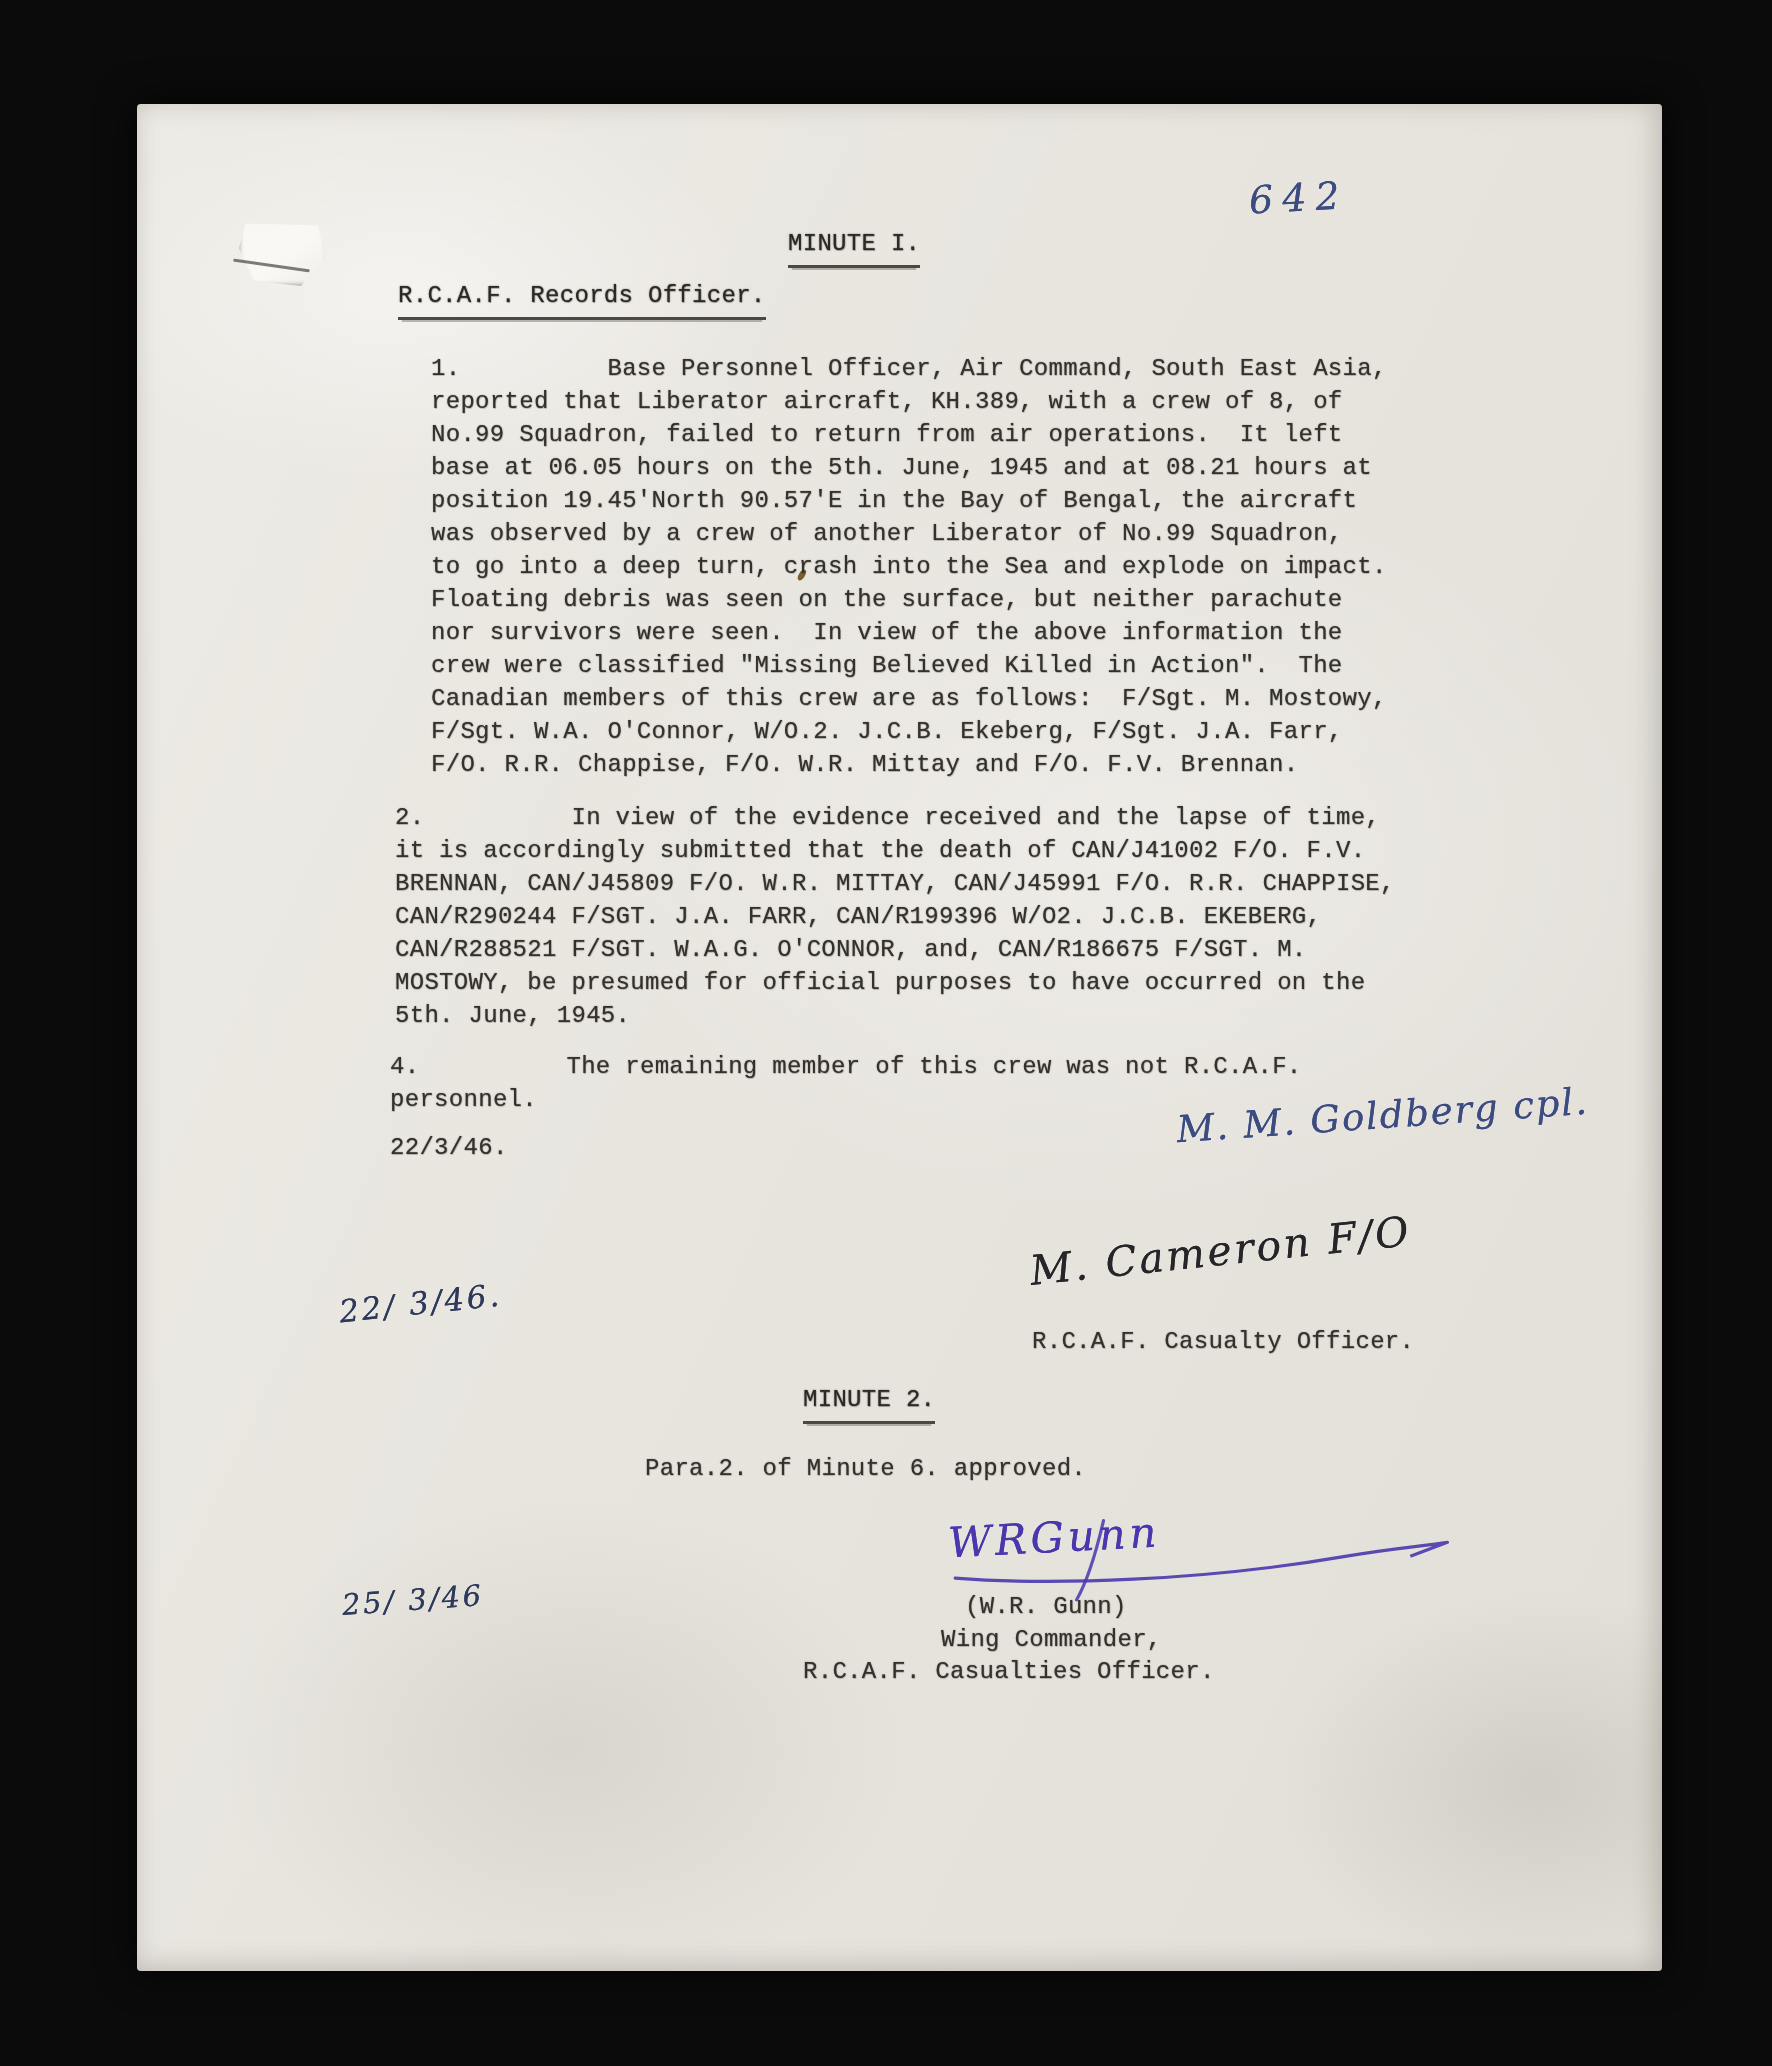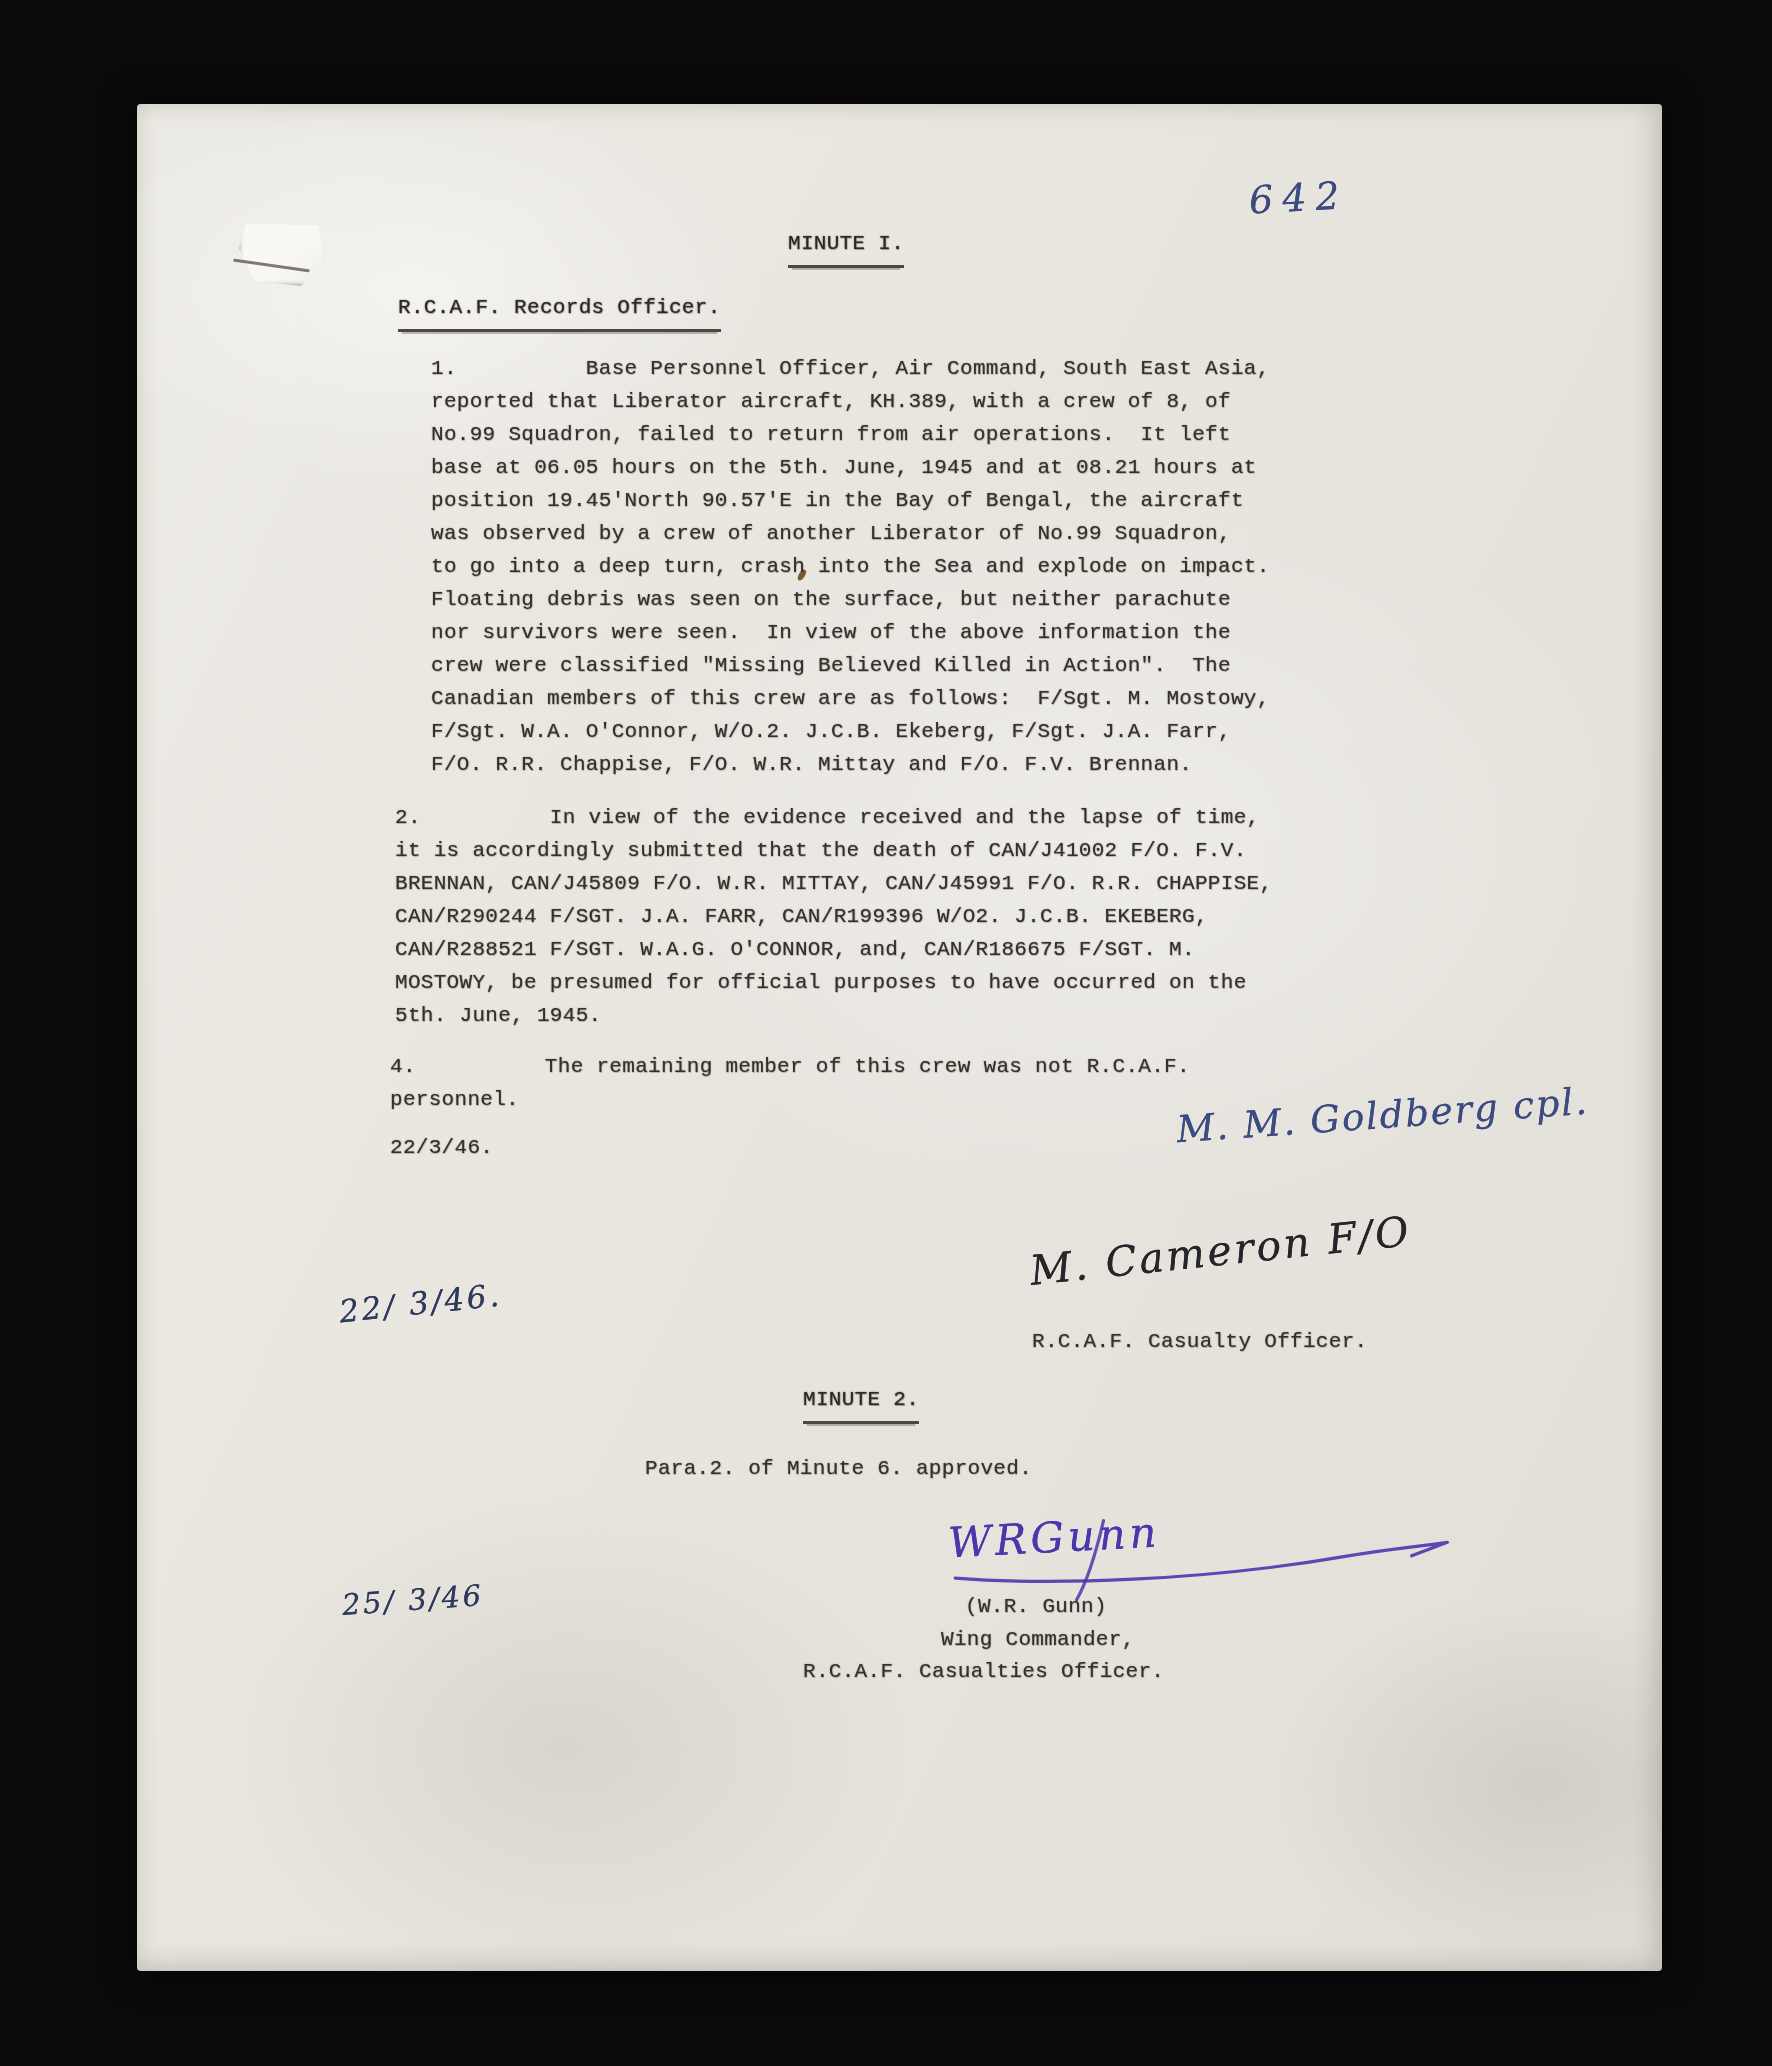--- a/index.html
+++ b/index.html
@@ -11,21 +11,21 @@
       radial-gradient(ellipse 831px 575px at 65% 40%, rgba(255,255,255,0.30), transparent 65%),
       radial-gradient(ellipse 575px 416px at 28% 88%, rgba(182,178,168,0.30), transparent 60%),
       radial-gradient(ellipse 447px 320px at 92% 90%, rgba(176,172,162,0.35), transparent 60%),
       linear-gradient(115deg,#edebe5 0%,#e8e5df 45%,#e2dfd8 100%);
     box-shadow:0 0 38px rgba(0,0,0,0.85), inset -9px 0 25.6px rgba(120,115,105,0.22), inset 0 -7.7px 23px rgba(120,115,105,0.18);
     border-radius:3.8px;
   }
   .typed{
     position:absolute;
     font-family:"Liberation Mono","DejaVu Sans Mono",monospace;
-    font-size:21px;line-height:33px;color:#34302a;
+    font-size:24px;line-height:33px;color:#34302a;
     white-space:pre-wrap;letter-spacing:0.3px;
     text-shadow:0 0 1.3px rgba(40,36,32,0.55), 0.6px 0.6px 0 rgba(40,36,32,0.18);
   }
   .heading{color:#2c2823;text-shadow:0 0 1.6px rgba(35,31,27,0.7), 0.6px 0.6px 0 rgba(35,31,27,0.25);}
   .u{display:inline-block;border-bottom:3.2px solid rgba(48,43,37,0.85);padding-bottom:4.5px;
      box-shadow:0 5.8px 0 -3.8px rgba(48,43,37,0.30);}
   .hand{
     position:absolute;font-family:"DejaVu Serif",serif;font-style:italic;
     white-space:pre;text-shadow:0 0 0.6px currentColor;
   }
@@ -58,21 +58,21 @@
   <div class="paper">
 
     <div class="tear"></div>
     <div class="tear-line"></div>
     <div class="speck"></div>
 
     <div class="hand ink-blue" style="left:1112px;top:72px;font-size:38px;letter-spacing:9px;transform:rotate(-3deg);">642</div>
 
     <div class="typed heading" style="left:651px;top:123px;"><span class="u">MINUTE I.</span></div>
 
-    <div class="typed heading" style="left:261px;top:187px;"><span class="u">R.C.A.F. Records Officer.</span></div>
+    <div class="typed heading" style="left:261px;top:175px;"><span class="u">R.C.A.F. Records Officer.</span></div>
 
     <div class="typed" style="left:253px;top:248px;width:1125px;margin-left:41px;">1.          Base Personnel Officer, Air Command, South East Asia,
 reported that Liberator aircraft, KH.389, with a crew of 8, of
 No.99 Squadron, failed to return from air operations.  It left
 base at 06.05 hours on the 5th. June, 1945 and at 08.21 hours at
 position 19.45'North 90.57'E in the Bay of Bengal, the aircraft
 was observed by a crew of another Liberator of No.99 Squadron,
 to go into a deep turn, crash into the Sea and explode on impact.
 Floating debris was seen on the surface, but neither parachute
 nor survivors were seen.  In view of the above information the

